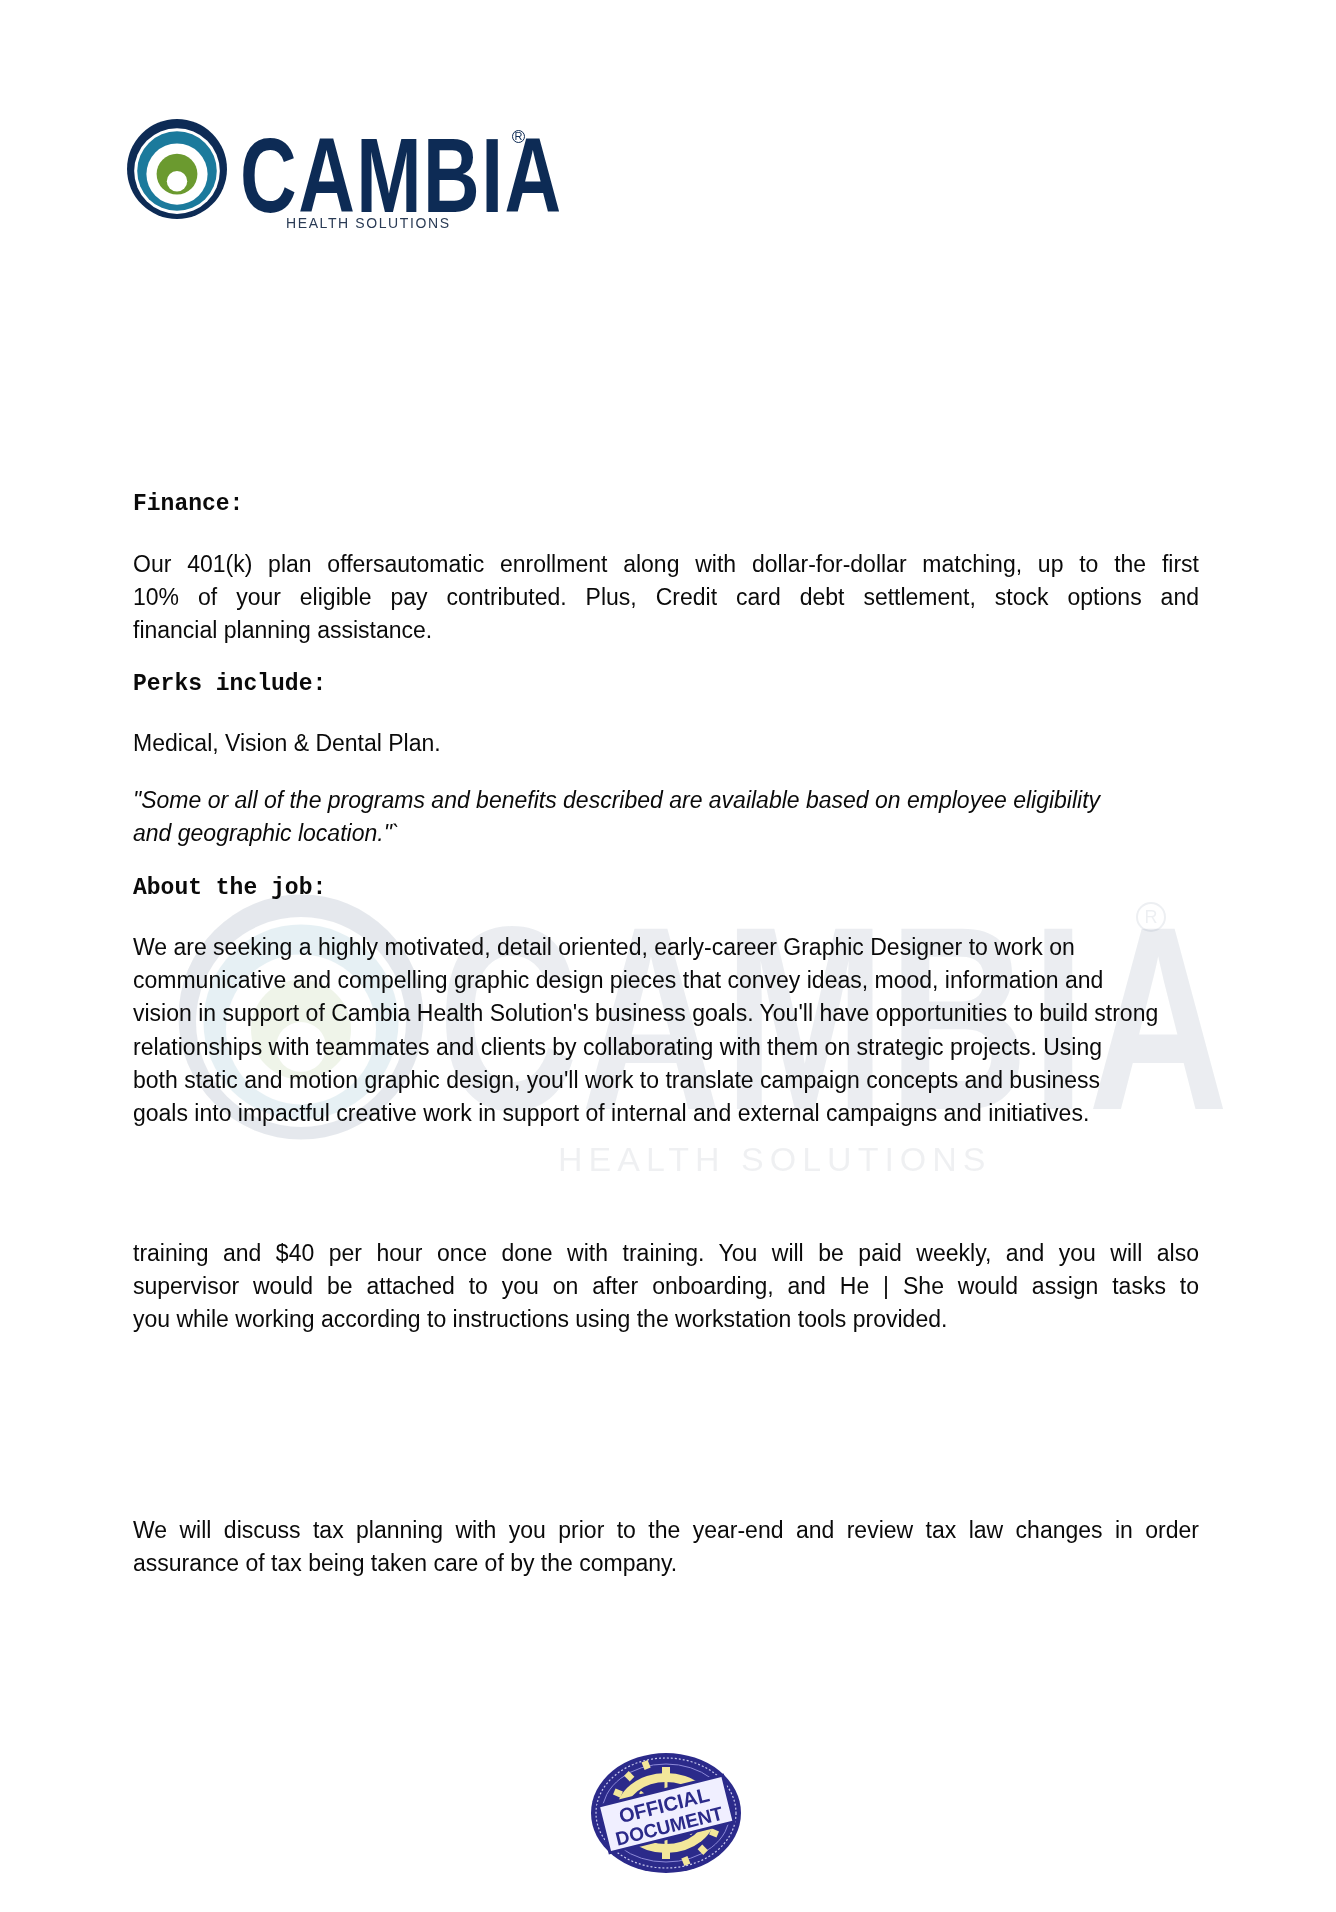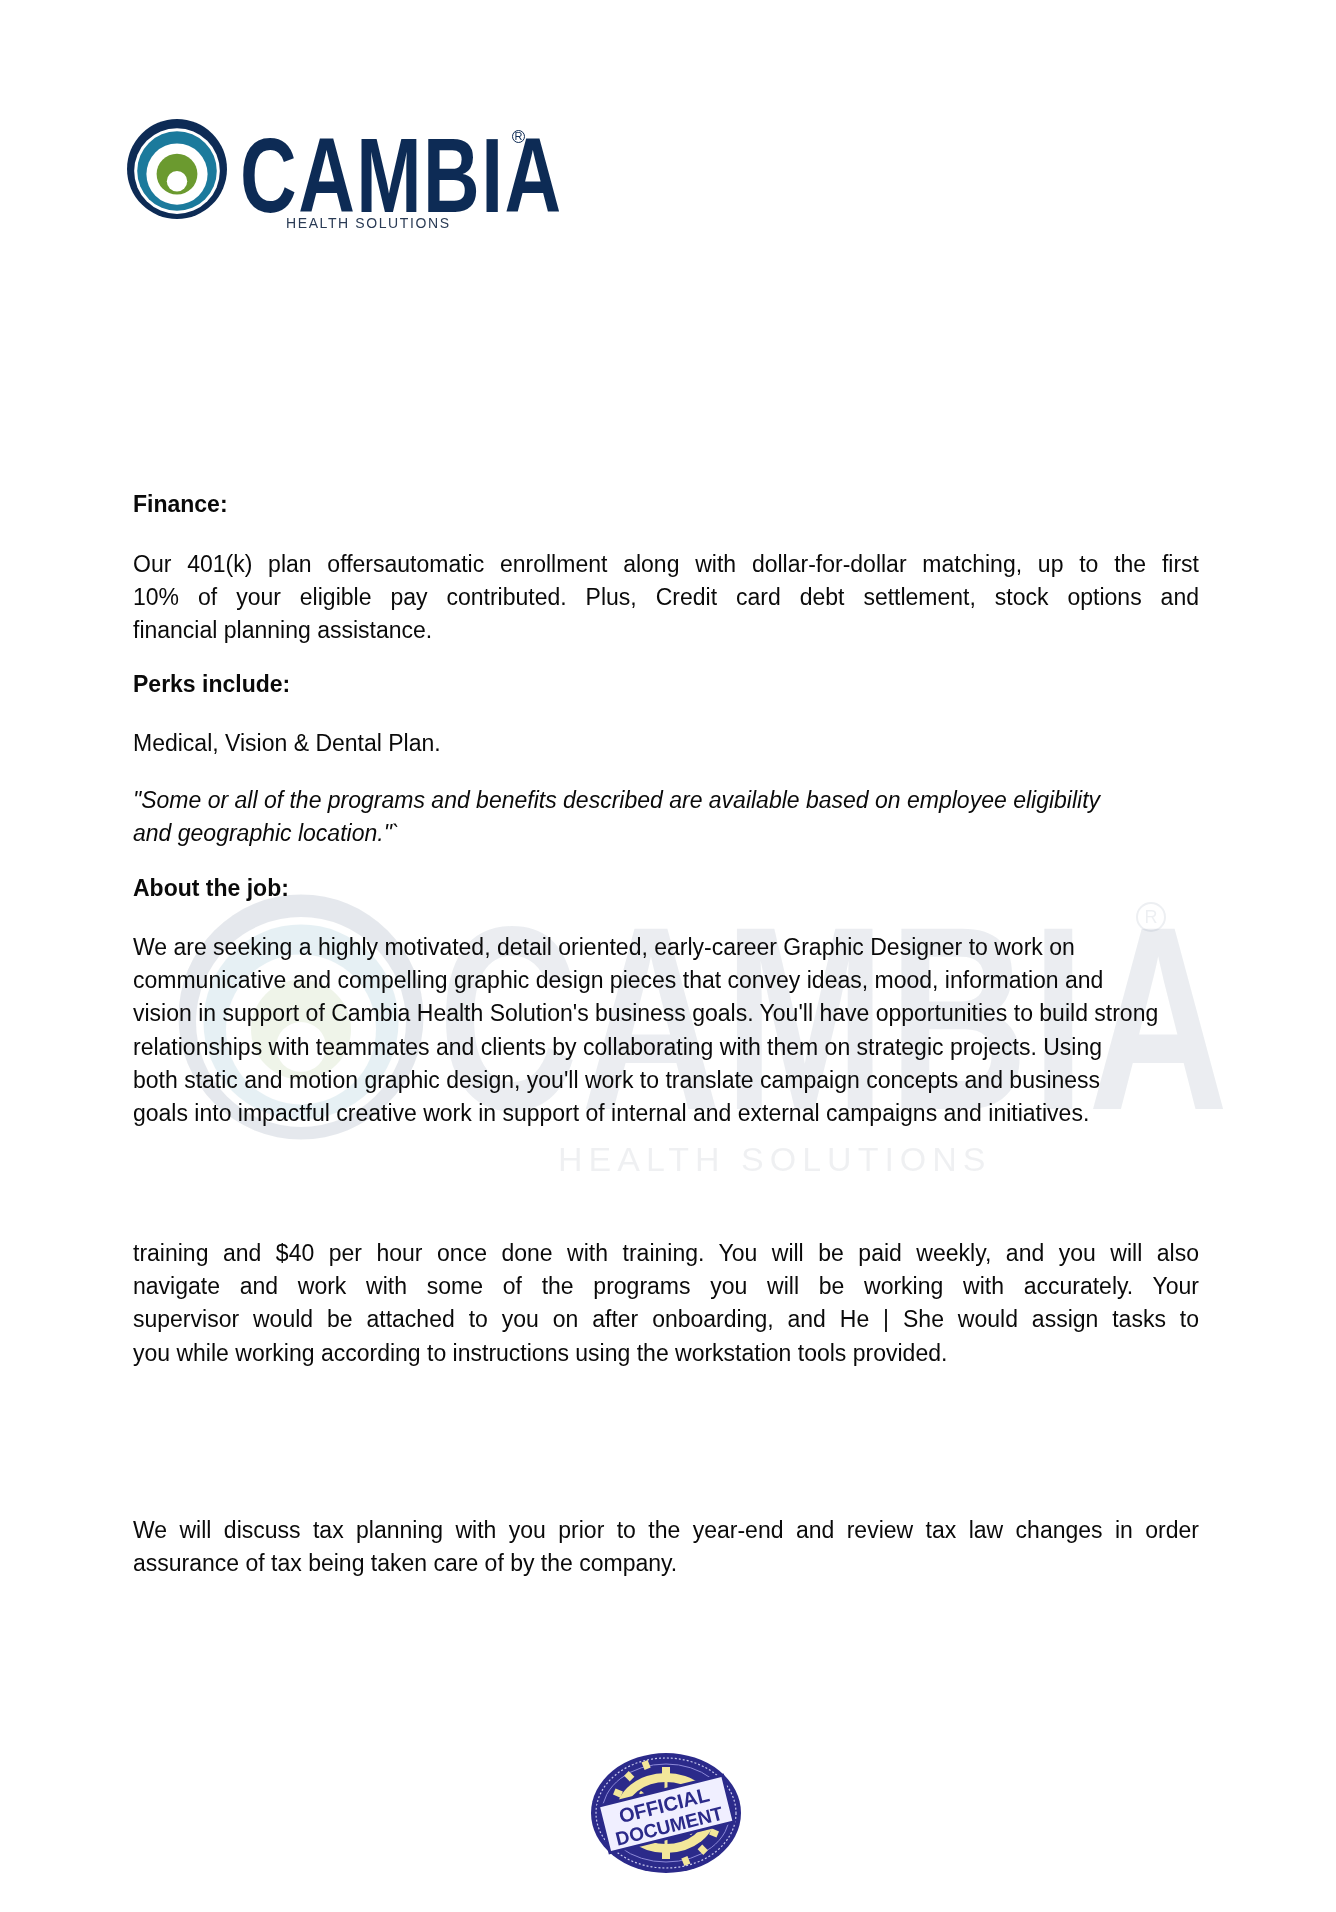--- a/index.html
+++ b/index.html
@@ -24,21 +24,21 @@
   .wm-word { position: absolute; left: 262px; top: 0; font-size: 262px; line-height: 262px; font-weight: bold;
              color: #0d2b55; opacity: 0.08; letter-spacing: 4px; transform: scaleX(0.74);
              transform-origin: left top; white-space: nowrap; }
   .wm-reg { position: absolute; left: 960px; top: 14px; width: 26px; height: 26px; border: 2px solid #0d2b55;
             border-radius: 50%; opacity: 0.07; font-size: 18px; line-height: 26px; text-align: center; color:#0d2b55; }
   .wm-sub { position: absolute; left: 382px; top: 252px; font-size: 34px; letter-spacing: 6px;
             color: #2a3b55; opacity: 0.07; white-space: nowrap; }
 
   
   .content { position: absolute; left: 133px; top: 0; width: 1066px; }
-  .heading { position: absolute; left: 0; font-size: 23px; font-weight: bold; line-height: 33px; white-space: nowrap; }
+  .heading { position: absolute; left: 0; font-size: 23px; font-weight: bold; line-height: 33px; white-space: nowrap; font-family: Liberation Mono, monospace; }
   .para { position: absolute; left: 0; width: 1066px; font-size: 23px; line-height: 33.2px; }
   .para.justify { text-align: justify; }
   .para.justify .ln { display: block; text-align: justify; text-align-last: justify; white-space: nowrap; }
   .para.justify .ln.last { text-align-last: left; }
   .para .ln { display: block; white-space: nowrap; }
   .para.italic { font-style: italic; }
 
   
   .seal { position: absolute; left: 590px; top: 1752px; width: 152px; height: 122px; }
 </style>
@@ -96,21 +96,20 @@
     <span class="ln">We are seeking a highly motivated, detail oriented, early-career Graphic Designer to work on</span>
     <span class="ln">communicative and compelling graphic design pieces that convey ideas, mood, information and</span>
     <span class="ln">vision in support of Cambia Health Solution's business goals. You'll have opportunities to build strong</span>
     <span class="ln">relationships with teammates and clients by collaborating with them on strategic projects. Using</span>
     <span class="ln">both static and motion graphic design, you'll work to translate campaign concepts and business</span>
     <span class="ln">goals into impactful creative work in support of internal and external campaigns and initiatives.</span>
   </div>
 
   <div class="para justify" style="top:1237px">
     <span class="ln">training and $40 per hour once done with training. You will be paid weekly, and you will also</span>
-    <span class="ln">navigate and work with some of the programs you will be working with accurately. Your</span>
     <span class="ln">supervisor would be attached to you on after onboarding, and He | She would assign tasks to</span>
     <span class="ln last">you while working according to instructions using the workstation tools provided.</span>
   </div>
 
   <div class="para justify" style="top:1514px">
     <span class="ln">We will discuss tax planning with you prior to the year-end and review tax law changes in order</span>
     <span class="ln last">assurance of tax being taken care of by the company.</span>
   </div>
 </div>
 

